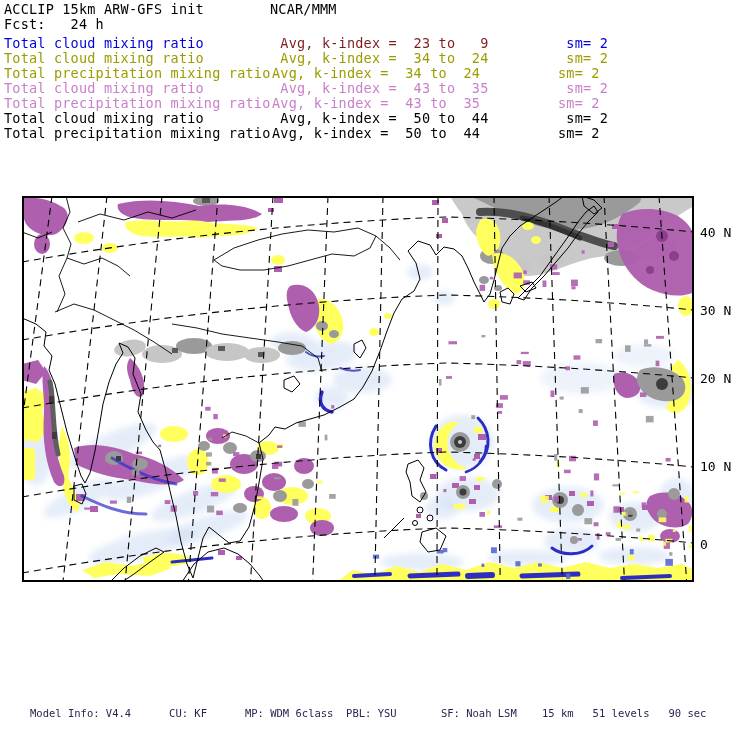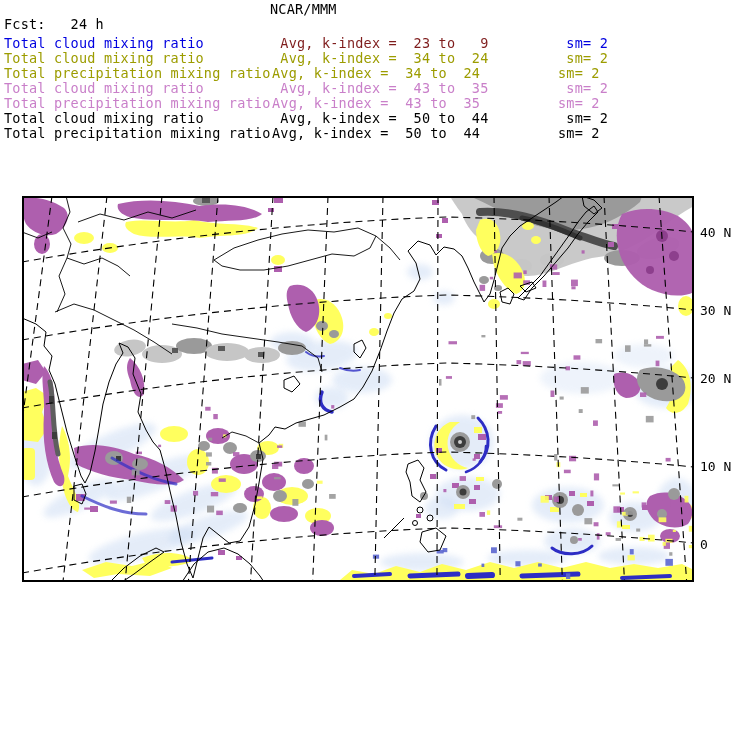--- a/index.html
+++ b/index.html
@@ -17,20 +17,21 @@
   .wash2{opacity:0.35;}
   .y{fill:#ffff5e;} .p{fill:#ae5fae;} .pd{fill:#8d3f8d;}
   .g1{fill:#c6c6c6;} .g2{fill:#9a9a9a;} .g3{fill:#5a5a5a;} .g4{fill:#3c3c3c;}
   .bl{fill:#cfdef4;} .bs{fill:none;stroke:#2d2dc4;stroke-linecap:round;}
 </style>
 </head>
 <body>
 
 <div id="page">
 
+  <div class="t" style="left:4px;top:2px;">ACCLIP 15km ARW-GFS init</div>
   <div class="t" style="left:270px;top:2px;">NCAR/MMM</div>
   <div class="t" style="left:4px;top:17px;">Fcst:   24 h</div>
   <div id="legend-rows">
       <div class="t" style="left: 4px; top: 36px; color: rgb(0, 0, 224);">Total cloud mixing ratio</div>
       <div class="t" style="left: 272px; top: 36px; color: #7f1d1d;"> Avg, k-index =  23 to   9</div>
       <div class="t" style="left: 558px; top: 36px; color: rgb(0, 0, 224);"> sm= 2</div>
       <div class="t" style="left: 4px; top: 51px; color: rgb(156, 156, 0);">Total cloud mixing ratio</div>
       <div class="t" style="left: 272px; top: 51px; color: rgb(156, 156, 0);"> Avg, k-index =  34 to  24</div>
       <div class="t" style="left: 558px; top: 51px; color: rgb(156, 156, 0);"> sm= 2</div>
       <div class="t" style="left: 4px; top: 66px; color: rgb(156, 156, 0);">Total precipitation mixing ratio</div>
@@ -445,13 +446,14 @@
             <path d="M0 144 Q212 107 424 99 Q548 102 672 114" class="grat"></path>
             <path d="M0 212 Q212 175 424 167 Q548 170 672 182" class="grat"></path>
             <path d="M0 301 Q212 264 424 256 Q548 259 672 271" class="grat"></path>
             <path d="M0 377 Q212 340 424 332 Q548 335 672 347" class="grat"></path>
           </g>
     </g>
     <rect x="1" y="1" width="670" height="384" fill="none" stroke="#000" stroke-width="2"></rect>
   </svg>
   </div>
 
+  <div class="foot" style="left:30px;top:706px;">Model Info: V4.4      CU: KF      MP: WDM 6class  PBL: YSU       SF: Noah LSM    15 km   51 levels   90 sec</div>
 </div>
 
 </body></html>

